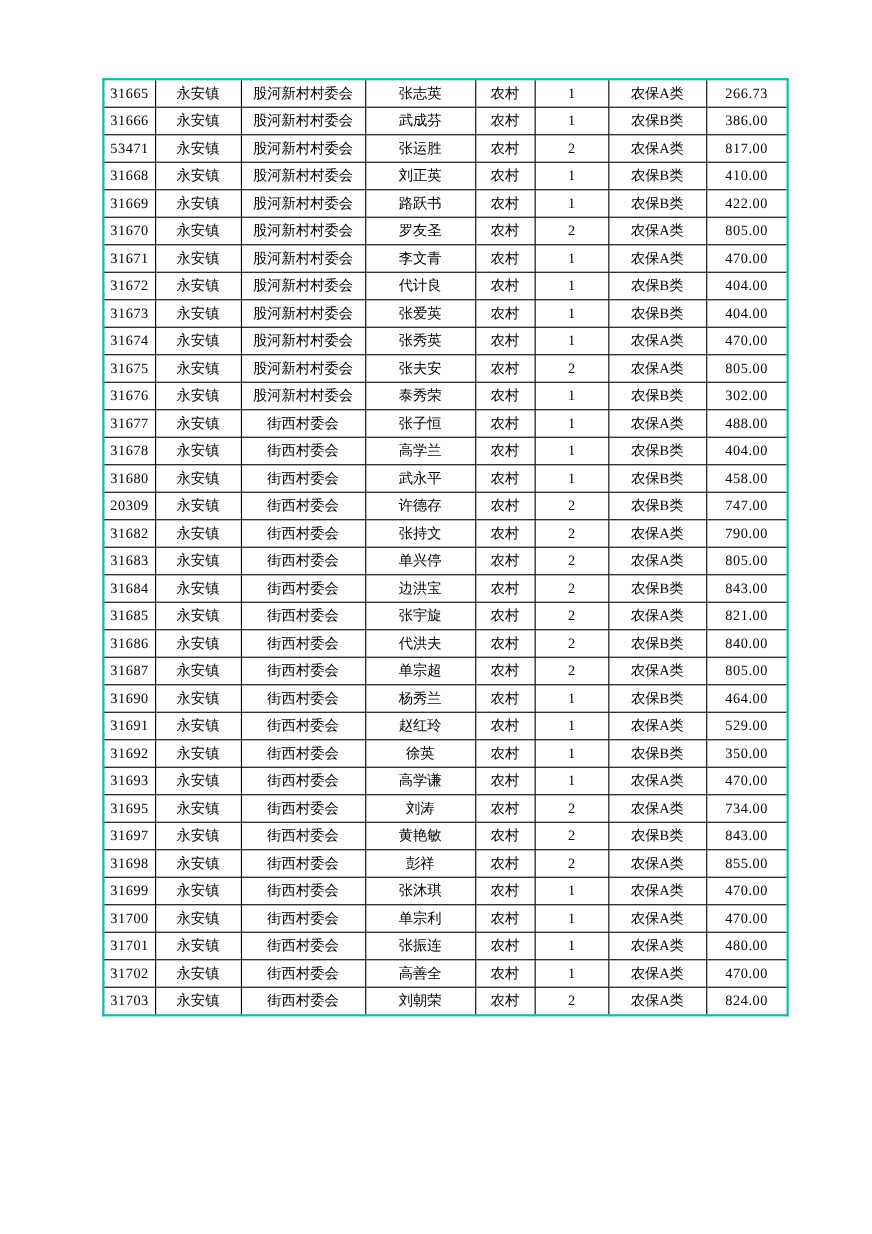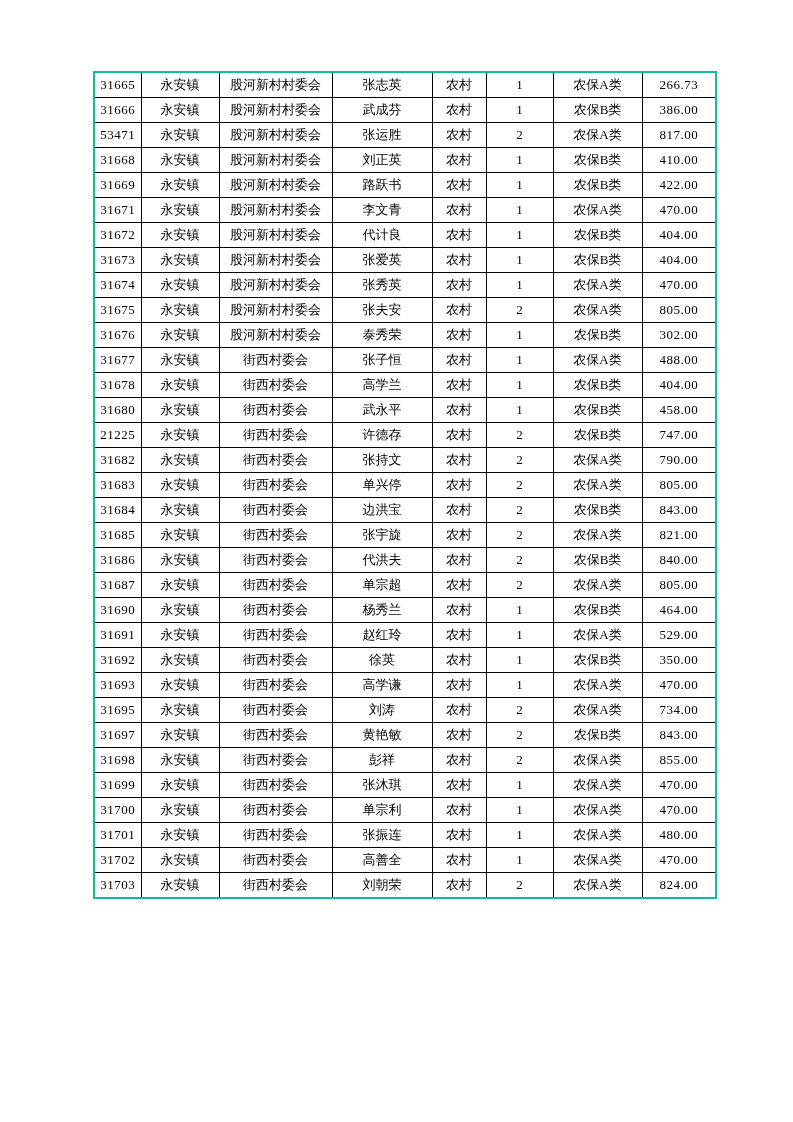--- a/index.html
+++ b/index.html
@@ -104,20 +104,30 @@
           <td class="col-serial">31669</td>
           <td class="col-town">永安镇</td>
           <td class="col-village-committee">股河新村村委会</td>
           <td class="col-person-name">路跃书</td>
           <td class="col-residence-type">农村</td>
           <td class="col-person-count">1</td>
           <td class="col-insurance-category">农保B类</td>
           <td class="col-amount">422.00</td>
         </tr>
         <tr>
+          <td class="col-serial">31670</td>
+          <td class="col-town">永安镇</td>
+          <td class="col-village-committee">股河新村村委会</td>
+          <td class="col-person-name">罗友圣</td>
+          <td class="col-residence-type">农村</td>
+          <td class="col-person-count">2</td>
+          <td class="col-insurance-category">农保A类</td>
+          <td class="col-amount">805.00</td>
+        </tr>
+        <tr>
           <td class="col-serial">31671</td>
           <td class="col-town">永安镇</td>
           <td class="col-village-committee">股河新村村委会</td>
           <td class="col-person-name">李文青</td>
           <td class="col-residence-type">农村</td>
           <td class="col-person-count">1</td>
           <td class="col-insurance-category">农保A类</td>
           <td class="col-amount">470.00</td>
         </tr>
         <tr>
@@ -194,21 +204,21 @@
           <td class="col-serial">31680</td>
           <td class="col-town">永安镇</td>
           <td class="col-village-committee">街西村委会</td>
           <td class="col-person-name">武永平</td>
           <td class="col-residence-type">农村</td>
           <td class="col-person-count">1</td>
           <td class="col-insurance-category">农保B类</td>
           <td class="col-amount">458.00</td>
         </tr>
         <tr>
-          <td class="col-serial">21225</td>
+          <td class="col-serial">20309</td>
           <td class="col-town">永安镇</td>
           <td class="col-village-committee">街西村委会</td>
           <td class="col-person-name">许德存</td>
           <td class="col-residence-type">农村</td>
           <td class="col-person-count">2</td>
           <td class="col-insurance-category">农保B类</td>
           <td class="col-amount">747.00</td>
         </tr>
         <tr>
           <td class="col-serial">31682</td>

